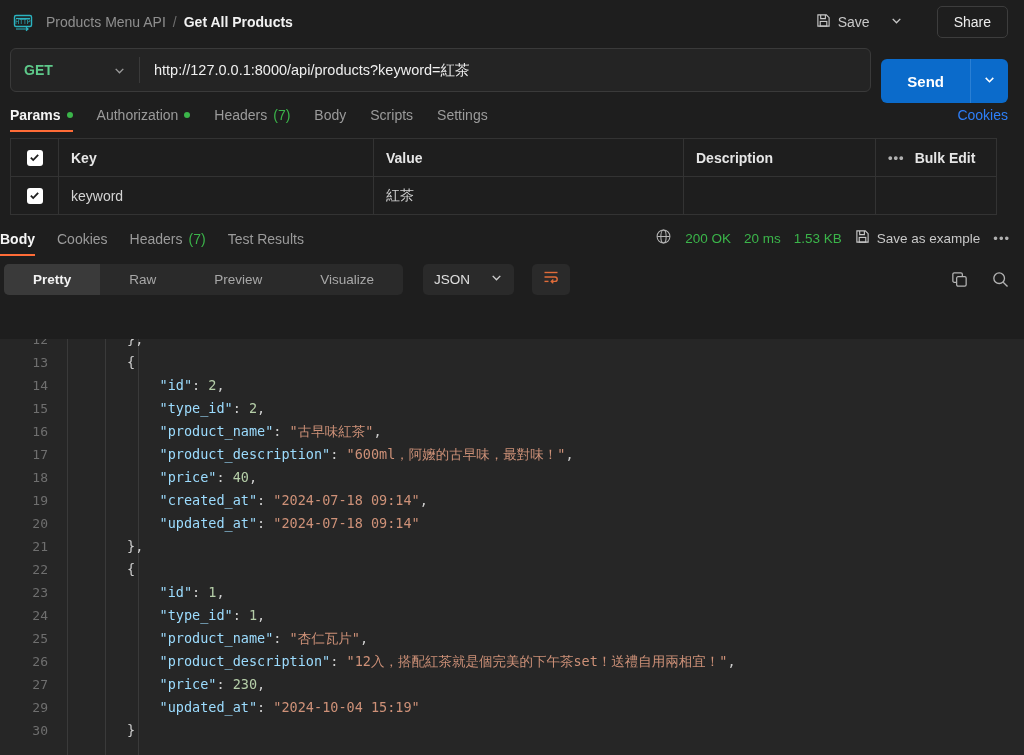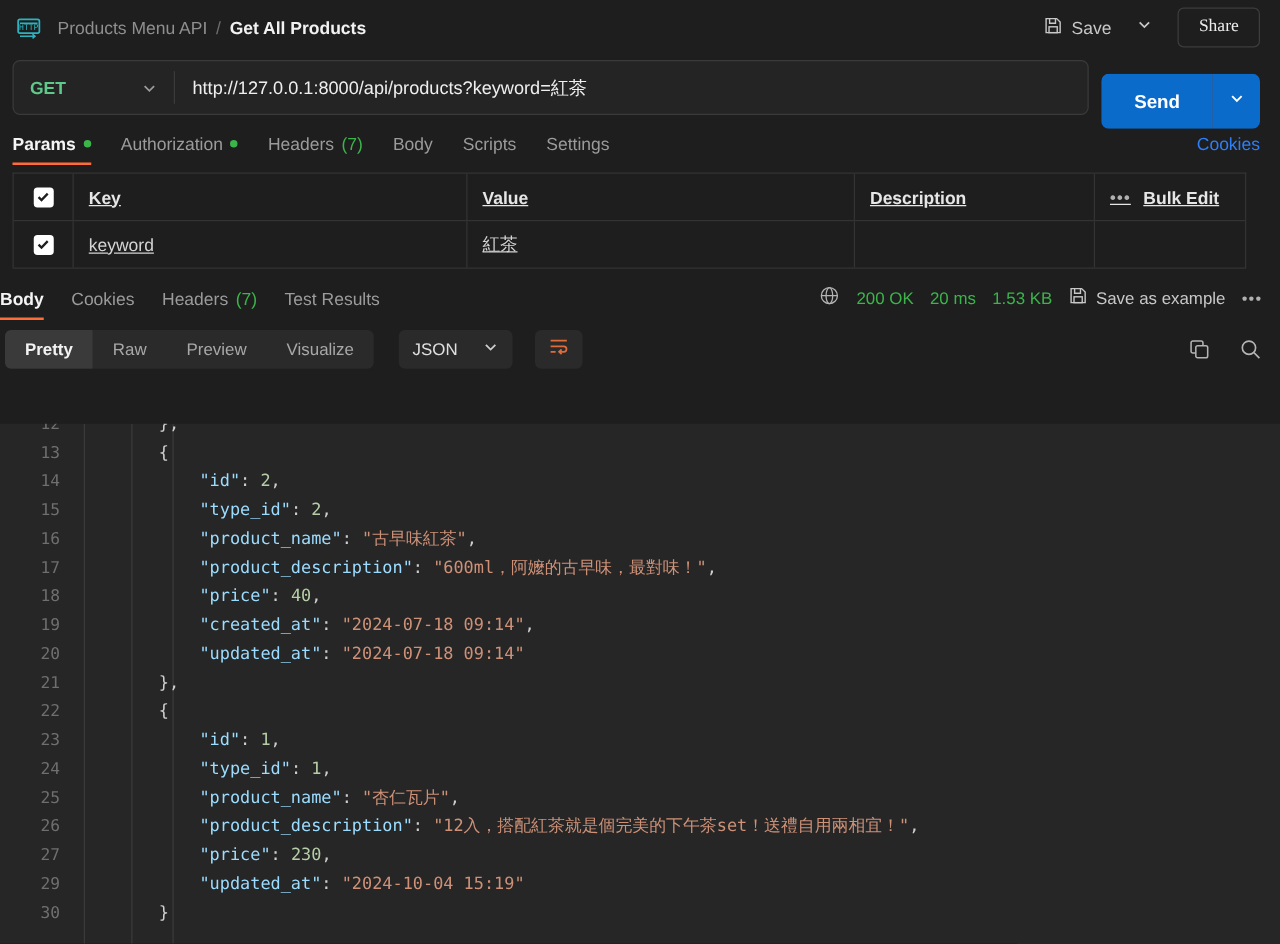--- a/index.html
+++ b/index.html
@@ -19,22 +19,22 @@
   .http-logo { width: 26px; height: 26px; flex: 0 0 26px; margin-right: 10px;
                display: flex; align-items: center; justify-content: center; }
   .breadcrumb { display: flex; align-items: center; font-size: 14px; gap: 7px; }
   .bc-collection { color: #8f8f8f; }
   .bc-sep { color: #6e6e6e; }
   .bc-title { color: #f2f2f2; font-weight: bold; }
   .header-right { margin-left: auto; display: flex; align-items: center; gap: 2px; }
   .save-btn { display: flex; align-items: center; gap: 7px; padding: 6px 10px;
               color: #c8c8c8; font-size: 14px; border-radius: 4px; cursor: pointer; }
   .save-caret { padding: 6px 8px; color: #c8c8c8; cursor: pointer; display:flex; align-items:center;}
-  .share-btn { margin-left: 10px; padding: 7px 16px; font-size: 14px; color: #ededed;
-               border: 1px solid #3d3d3d; border-radius: 5px; background: #1e1e1e; cursor: pointer; font-family: Liberation Serif, serif; }
+  .share-btn { margin-left: 24px; padding: 7px 16px; font-size: 14px; color: #ededed;
+               border: 1px solid #3d3d3d; border-radius: 5px; background: #1e1e1e; cursor: pointer; }
 
   
   .urlbar-row { height: 52px; display: flex; align-items: center; padding: 0 16px 0 10px; gap: 10px; }
   .urlbar { flex: 1; height: 44px; display: flex; align-items: center;
             border: 1px solid #3a3a3a; border-radius: 6px; background: #242424; }
   .method { display: flex; align-items: center; height: 100%; padding: 0 13px;
             min-width: 128px; cursor: pointer; }
   .method-label { color: #5ec98a; font-weight: bold; font-size: 14px; }
   .method-caret { margin-left: auto; color: #9b9b9b; display: flex; }
   .url-divider { width: 1px; height: 26px; background: #3a3a3a; }
@@ -60,21 +60,21 @@
   .dot { width: 6px; height: 6px; border-radius: 50%; background: #3bb54a; display: inline-block; }
   .count { color: #3bb54a; }
   .cookies-link { margin-left: auto; font-size: 14px; color: #2d7ff9; padding-bottom: 9px;
                   cursor: pointer; }
 
   
   .table-wrap { margin: 6px 27px 0 10px; border: 1px solid #333; border-bottom: none; }
   .trow { display: flex; height: 38px; align-items: stretch; border-bottom: 1px solid #333; }
   .trow:last-child { border-bottom: 1px solid #333; }
   .tcell { display: flex; align-items: center; padding: 0 12px; border-right: 1px solid #333;
-           font-size: 14px; color: #d4d4d4; overflow: hidden; white-space: nowrap; text-decoration: underline; }
+           font-size: 14px; color: #d4d4d4; overflow: hidden; white-space: nowrap; }
   .cb-cell { width: 48px; justify-content: center; padding: 0; }
   .c-key { width: 315px; }
   .c-val { width: 310px; }
   .c-desc { flex: 1; }
   .c-bulk { width: 120px; border-right: none; gap: 10px; color: #c5c5c5; }
   .hdr .tcell { color: #e6e6e6; font-weight: bold; }
   .checkbox { width: 16px; height: 16px; border-radius: 3px; background: #ffffff;
               display: flex; align-items: center; justify-content: center; cursor: pointer; }
   .dots { letter-spacing: 1px; color: #b0b0b0; font-size: 13px; }
 
@@ -88,21 +88,21 @@
   .rstab.active::after { content: ""; position: absolute; left: 0; right: 12px; bottom: 0;
                          height: 2px; background: #ff6c37; }
   .resp-meta { margin-left: auto; display: flex; align-items: center; gap: 13px;
                padding-bottom: 8px; font-size: 13.5px; }
   .green { color: #3bb54a; }
   .meta-item { display: flex; align-items: center; gap: 7px; color: #c8c8c8; cursor: pointer; }
 
   
   .fmt-bar { height: 46px; display: flex; align-items: center; padding: 0 14px 0 4px; gap: 8px; }
   .seg { display: flex; background: #2a2a2a; border-radius: 5px; overflow: hidden; height: 31px; }
-  .seg-item { padding: 0 16px; display: flex; align-items: center; font-size: 13.5px;
+  .seg-item { padding: 0 29px; display: flex; align-items: center; font-size: 13.5px;
               color: #a8a8a8; cursor: pointer; }
   .seg-item.active { background: #3a3a3a; color: #f2f2f2; font-weight: bold; }
   .json-sel { display: flex; align-items: center; gap: 20px; height: 31px; padding: 0 11px;
               background: #2a2a2a; border-radius: 5px; color: #e0e0e0; font-size: 13.5px;
               cursor: pointer; margin-left: 12px; }
   .wrap-btn { height: 31px; width: 38px; background: #2a2a2a; border-radius: 5px;
               display: flex; align-items: center; justify-content: center; cursor: pointer;
               margin-left: 10px; }
   .fmt-right { margin-left: auto; display: flex; align-items: center; gap: 22px; }
   .icon-btn { cursor: pointer; display: flex; align-items: center; }

